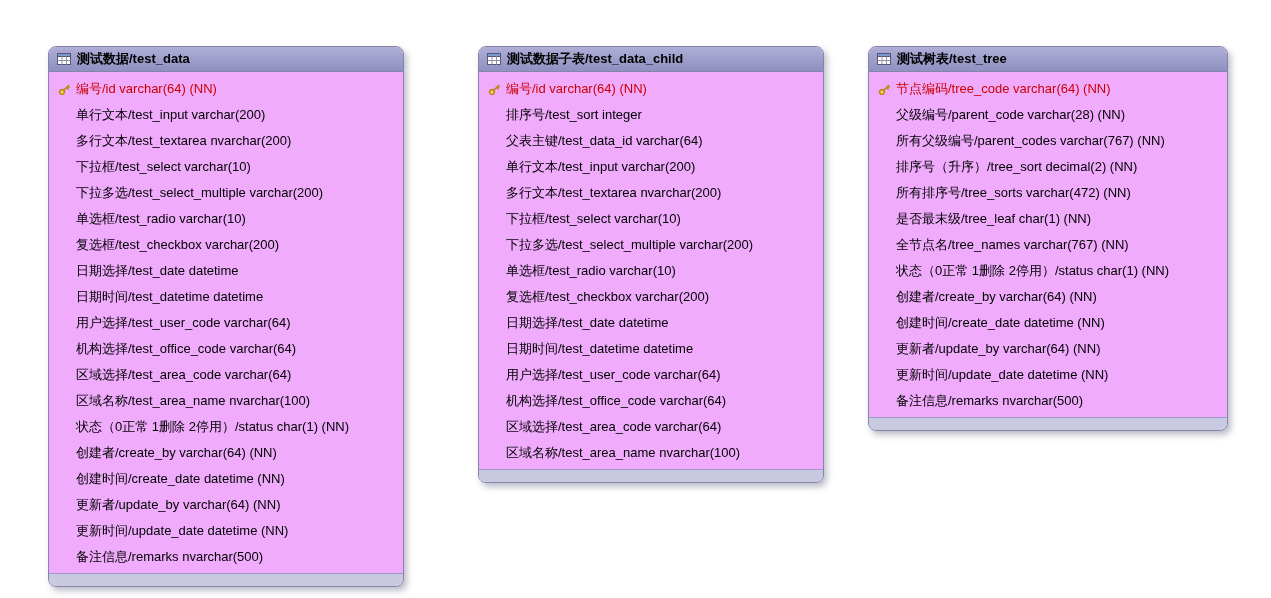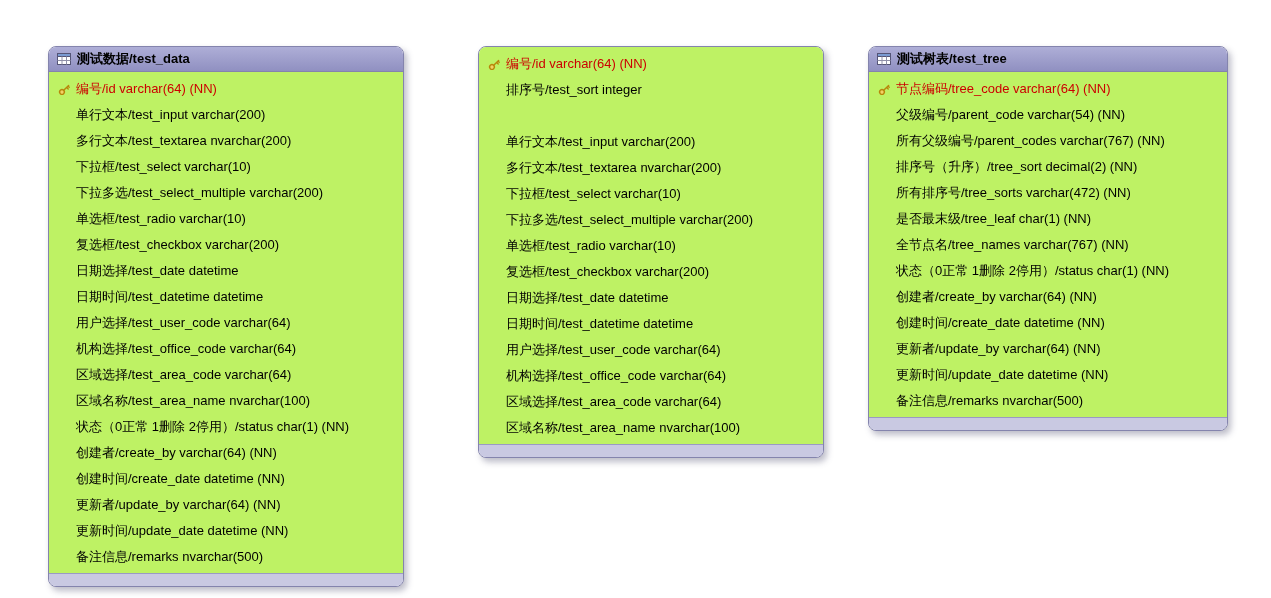--- a/index.html
+++ b/index.html
@@ -31,21 +31,21 @@
     gap: 6px;
     padding: 0 8px;
   }
   .card-title {
     font-size: 13px;
     font-weight: bold;
     color: #000000;
     white-space: nowrap;
   }
   .table-icon { display: inline-flex; align-items: center; }
-  .card-body { flex: 1 1 auto; padding: 4px 0 3px 0; background: #bef264; }
+  .card-body { flex: 1 1 auto; padding: 4px 0 3px 0; background: #f0abfc; }
   .field-row {
     display: flex;
     align-items: center;
     height: 26px;
     padding-left: 7px;
     padding-right: 6px;
   }
   .key-cell {
     flex: 0 0 16px;
     width: 16px; height: 16px;
@@ -165,38 +165,49 @@
         </div>
         <div class="field-row">
           <span class="key-cell"></span>
           <span class="field-label">备注信息/remarks nvarchar(500)</span>
         </div>
       </div>
     <div class="card-footer"></div>
   </div>
 
   <div class="table-card" style="left:478px; top:46px; width:346px;">
+    <div class="card-header">
+      <span class="table-icon">
+        <svg width="14" height="12" viewBox="0 0 14 12">
+          <rect x="0.5" y="0.5" width="13" height="11" fill="#ffffff" stroke="#555577"></rect>
+          <rect x="0.5" y="0.5" width="13" height="3" fill="#7b9bd2" stroke="#555577"></rect>
+          <path d="M0.5 7.5 H13.5 M5 3.5 V11.5 M9.5 3.5 V11.5" stroke="#9090a8" fill="none"></path>
+        </svg>
+      </span>
+      <span class="card-title">测试数据子表/test_data_child</span>
+    </div>
     <div class="card-body">
         <div class="field-row pk">
           <span class="key-cell">
             <svg width="15" height="15" viewBox="0 0 16 16">
               <g transform="rotate(-45 8 8)" fill="none" stroke="#b8860b" stroke-width="1.5" stroke-linecap="round">
                 <circle cx="4.2" cy="8" r="2.5" fill="#f2d265"></circle>
                 <path d="M6.8 8 H14.2 M11.2 8 V10.4 M13.3 8 V9.8"></path>
               </g>
             </svg>
           </span>
           <span class="field-label">编号/id varchar(64) (NN)</span>
         </div>
         <div class="field-row">
           <span class="key-cell"></span>
           <span class="field-label">排序号/test_sort integer</span>
         </div>
         <div class="field-row">
           <span class="key-cell"></span>
+          <span class="field-label">父表主键/test_data_id varchar(64)</span>
         </div>
         <div class="field-row">
           <span class="key-cell"></span>
           <span class="field-label">单行文本/test_input varchar(200)</span>
         </div>
         <div class="field-row">
           <span class="key-cell"></span>
           <span class="field-label">多行文本/test_textarea nvarchar(200)</span>
         </div>
         <div class="field-row">
@@ -261,21 +272,21 @@
               <g transform="rotate(-45 8 8)" fill="none" stroke="#b8860b" stroke-width="1.5" stroke-linecap="round">
                 <circle cx="4.2" cy="8" r="2.5" fill="#f2d265"></circle>
                 <path d="M6.8 8 H14.2 M11.2 8 V10.4 M13.3 8 V9.8"></path>
               </g>
             </svg>
           </span>
           <span class="field-label">节点编码/tree_code varchar(64) (NN)</span>
         </div>
         <div class="field-row">
           <span class="key-cell"></span>
-          <span class="field-label">父级编号/parent_code varchar(54) (NN)</span>
+          <span class="field-label">父级编号/parent_code varchar(28) (NN)</span>
         </div>
         <div class="field-row">
           <span class="key-cell"></span>
           <span class="field-label">所有父级编号/parent_codes varchar(767) (NN)</span>
         </div>
         <div class="field-row">
           <span class="key-cell"></span>
           <span class="field-label">排序号（升序）/tree_sort decimal(2) (NN)</span>
         </div>
         <div class="field-row">

